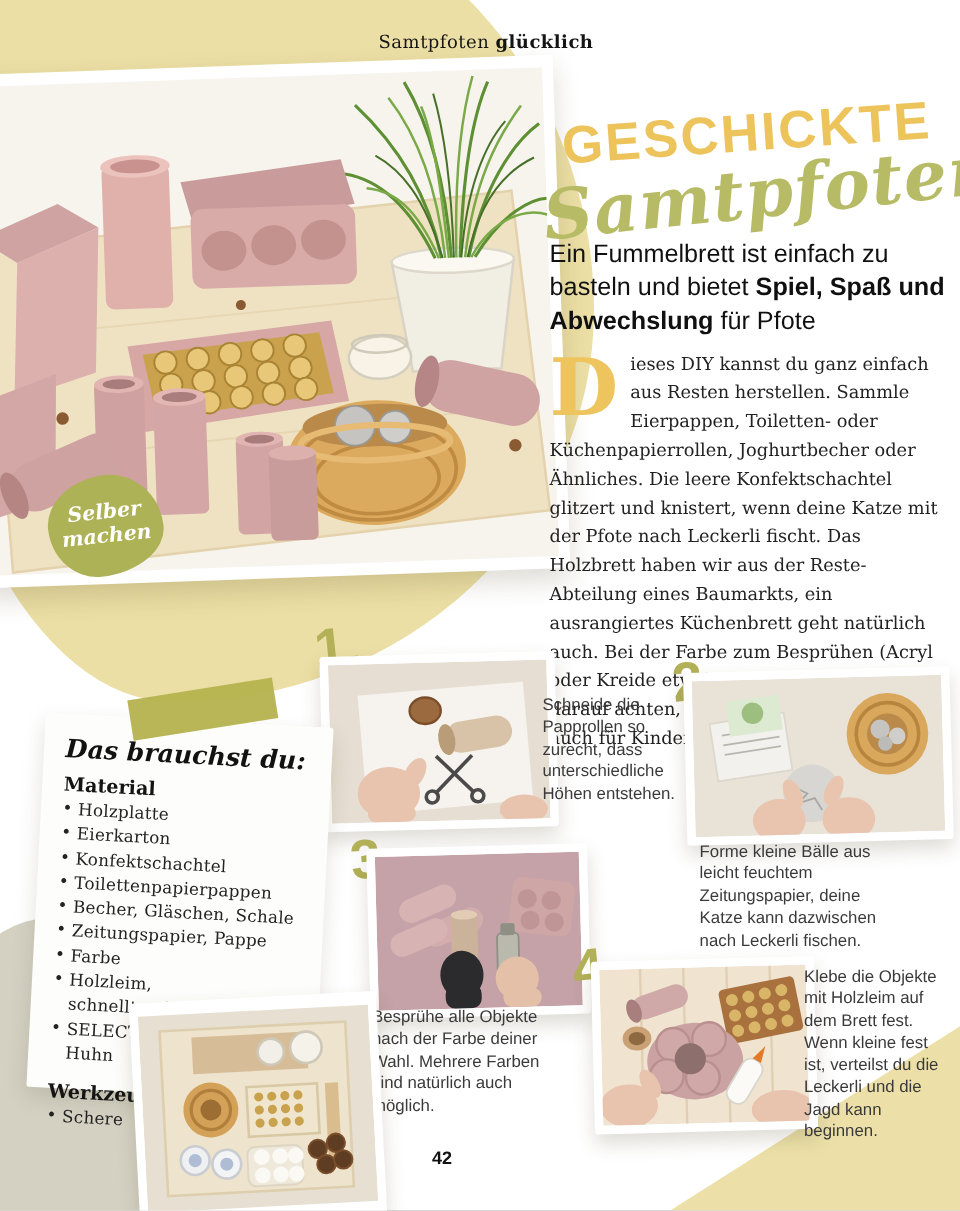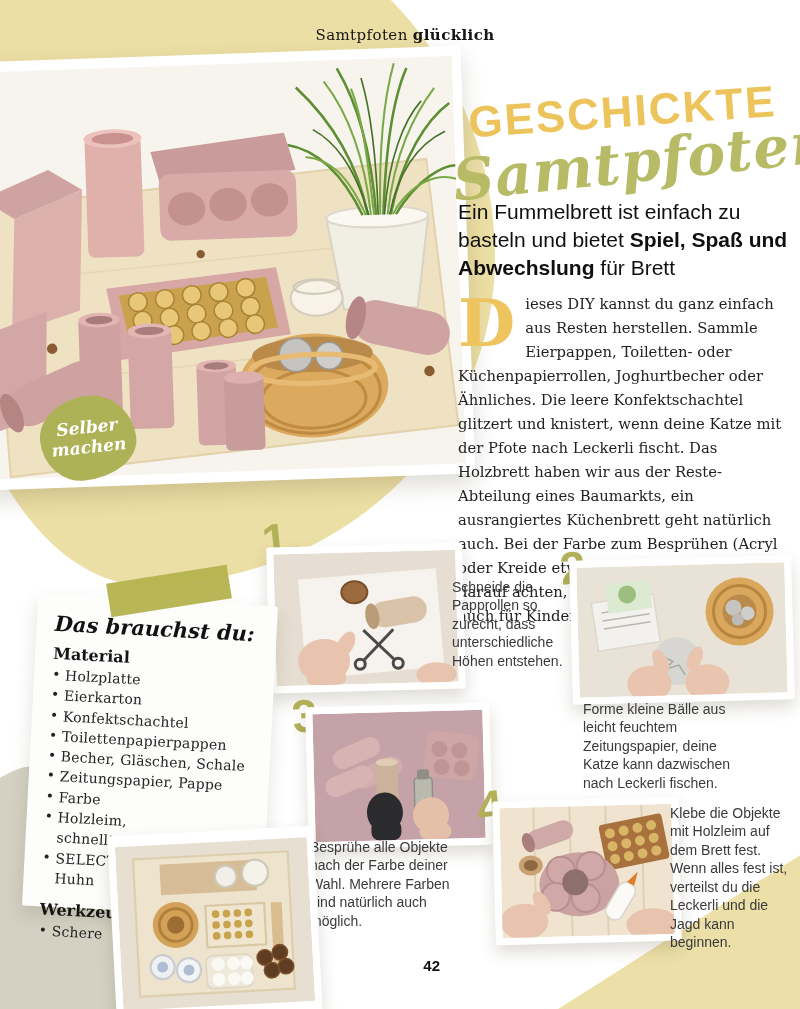--- a/index.html
+++ b/index.html
@@ -65,21 +65,21 @@
   .note-heading{font-family:"DejaVu Serif",serif;font-style:italic;font-weight:bold;font-size:21px;
         color:#121212;margin:0 0 8px 0;}
   .note-label{font-family:"DejaVu Serif",serif;font-weight:bold;font-size:16px;margin:4px 0 2px 0;color:#141414;}
   .note-list{list-style:none;margin:0;padding:0;font-family:"DejaVu Serif",serif;font-size:14px;
         line-height:1.45;color:#232323;letter-spacing:.2px;}
   .note-list li{padding-left:13px;position:relative;}
   .note-list li::before{content:"•";position:absolute;left:0;top:-1px;font-size:14px;}
   
   #photoM{left:112px;top:831px;width:192px;height:172px;transform:rotate(-3deg);z-index:3;}
   
-  .pagenum{position:absolute;left:360px;top:957px;width:80px;text-align:right;font-weight:bold;
+  .pagenum{position:absolute;left:360px;top:957px;width:80px;text-align:left;font-weight:bold;
         font-size:15px;color:#111;}
 </style>
 </head>
 <body>
 
 <div class="page">
 
   <div class="blob-cream"></div>
   <div class="blob-sage"></div>
   <div class="wedge-cream"></div>
@@ -207,21 +207,21 @@
         <circle cx="208" cy="182" r="4"></circle>
           <circle cx="424" cy="302" r="5"></circle>
       </g>
     </svg>
   </div>
 
   <div class="title1">GESCHICKTE</div>
   <div class="title2">Samtpfoten</div>
 
   <div class="intro">
-    <span>Ein Fummelbrett ist einfach zu basteln und bietet </span><b>Spiel, Spaß und Abwechslung</b><span> für Brett</span>
+    <span>Ein Fummelbrett ist einfach zu basteln und bietet </span><b>Spiel, Spaß und Abwechslung</b><span> für Pfote</span>
   </div>
 
   <div class="bodytext">
     <span class="dropcap">D</span><span>ieses DIY kannst du ganz einfach aus Resten herstellen. Sammle Eierpappen, Toiletten- oder Küchenpapierrollen, Joghurtbecher oder Ähnliches. Die leere Konfektschachtel glitzert und knistert, wenn deine Katze mit der Pfote nach Leckerli fischt. Das Holzbrett haben wir aus der Reste-Abteilung eines Baumarkts, ein ausrangiertes Küchenbrett geht natürlich auch. Bei der Farbe zum Besprühen (Acryl oder Kreide etwa) und dem Kleber musst du darauf achten, dass sie schadstoffarm und auch für Kindermöbel geeignet sind.</span>
   </div>
 
   <div class="badge">
     <span>Selber</span>
     <span>machen</span>
   </div>
@@ -365,21 +365,21 @@
         <rect x="112" y="76" width="18" height="40" rx="8" fill="#fbfaf7" stroke="#d8d5cd" stroke-width="1.5"></rect>
         <polygon points="117,76 125,76 121,62" fill="#e07b28"></polygon>
       </g>
       <g fill="#e8c3ad">
         <ellipse cx="22" cy="114" rx="24" ry="18"></ellipse>
         <ellipse cx="150" cy="120" rx="26" ry="16"></ellipse>
         <ellipse cx="40" cy="96" rx="7" ry="13" transform="rotate(-30 40 96)"></ellipse>
       </g>
     </svg>
   </div>
-  <div class="caption" id="cap4">Klebe die Objekte mit Holzleim auf dem Brett fest. Wenn alles fest ist, verteilst du die Leckerli und die Jagd kann beginnen.</div>
+  <div class="caption" id="cap4">Klebe die Objekte mit Holzleim auf dem Brett fest. Wenn kleine fest ist, verteilst du die Leckerli und die Jagd kann beginnen.</div>
 
   <div class="notecard">
     <div class="note-heading">Das brauchst du:</div>
     <div class="note-label">Material</div>
     <ul class="note-list">
       <li>Holzplatte</li>
       <li>Eierkarton</li>
       <li>Konfektschachtel</li>
       <li>Toilettenpapierpappen</li>
       <li>Becher, Gläschen, Schale</li>

